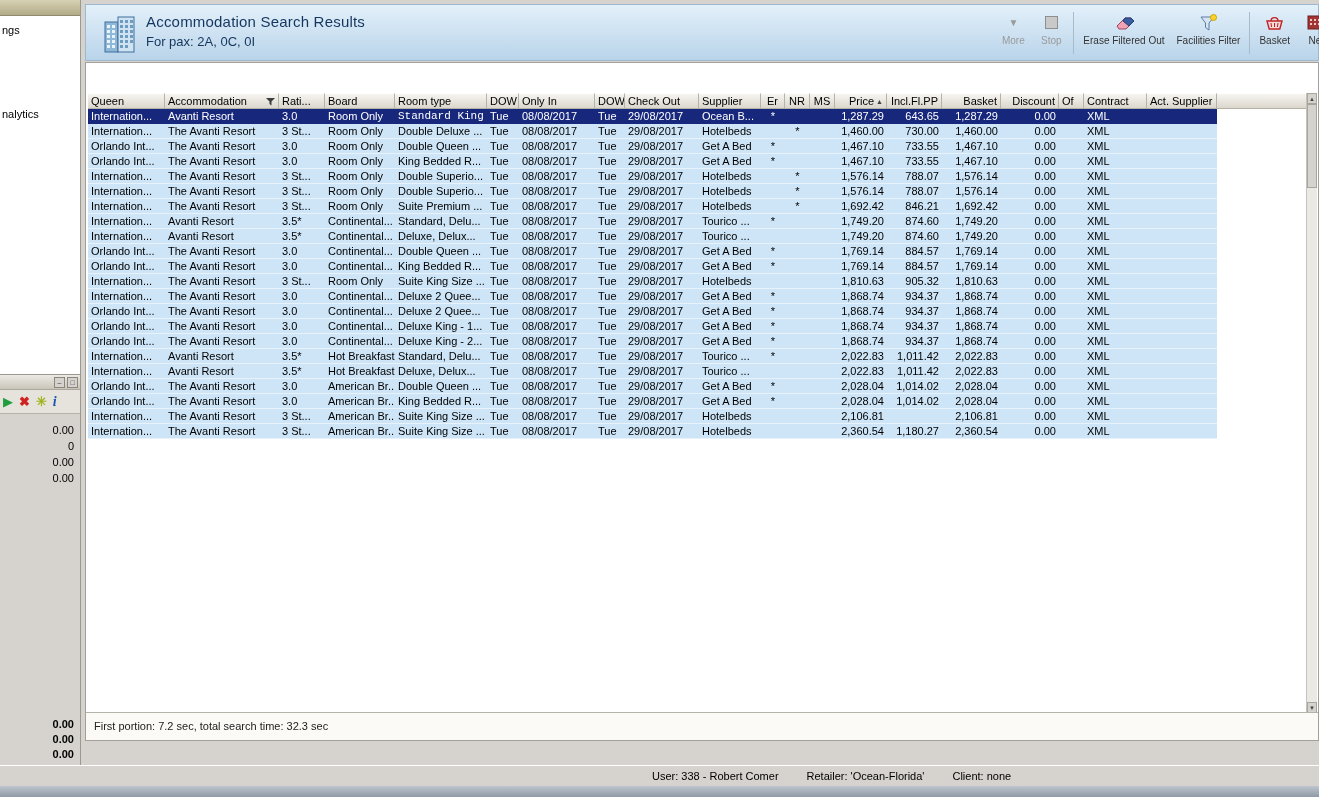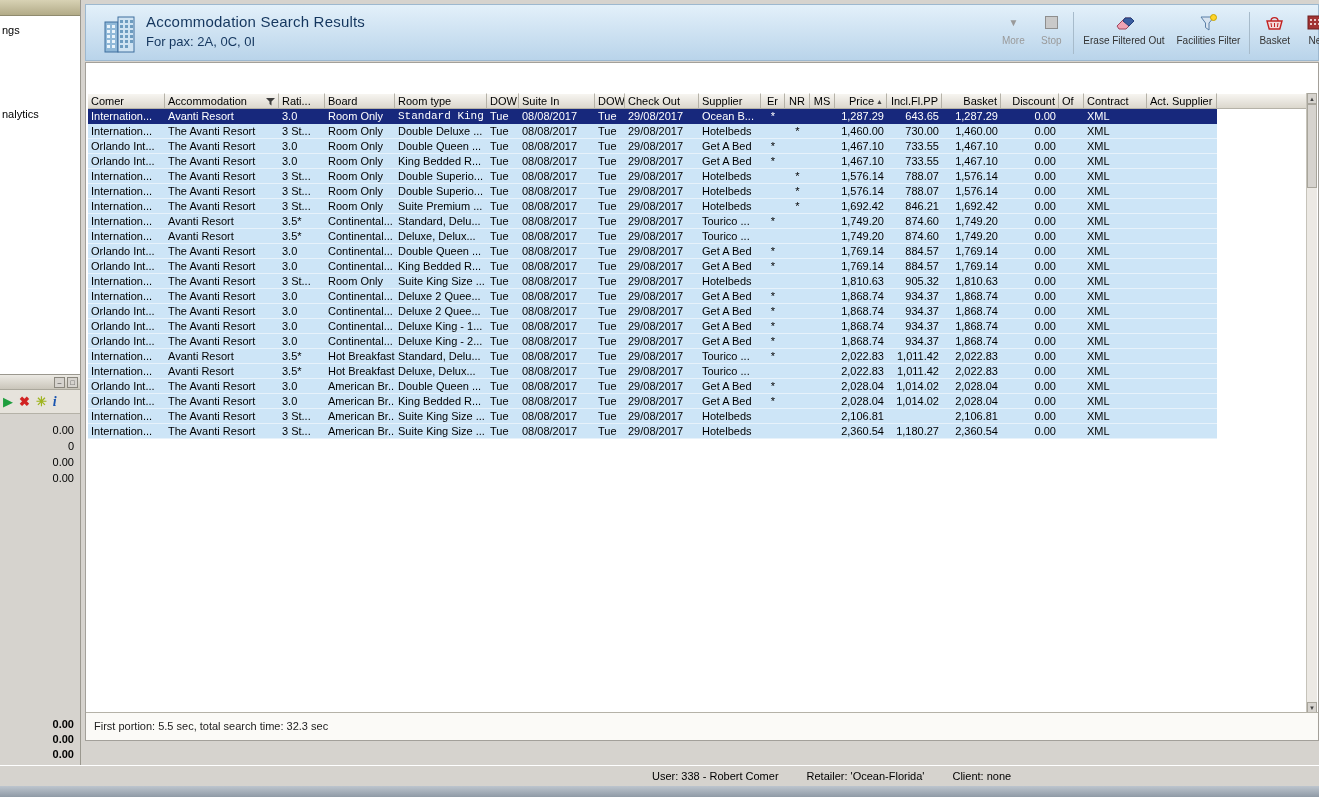--- a/index.html
+++ b/index.html
@@ -228,21 +228,21 @@
         <div class="tlabel">Ne</div>
       </div>
     </div>
   </div>
 
   <div class="content">
 
     <div class="grid">
       <div class="grid-header">
           <div class="th" style="width: 77px;">
-            <span>Comer</span>
+            <span>Queen</span>
           </div>
           <div class="th" style="width: 114px;">
             <span>Accommodation</span>
             <span class="funnel">
               <svg width="9" height="9" viewBox="0 0 9 9">
                 <path d="M0 1h9L5.5 4.5V8.5L3.5 7V4.5z" fill="#3d3d3d"></path>
               </svg>
             </span>
           </div>
           <div class="th" style="width: 46px;">
@@ -251,21 +251,21 @@
           <div class="th" style="width: 70px;">
             <span>Board</span>
           </div>
           <div class="th" style="width: 92px;">
             <span>Room type</span>
           </div>
           <div class="th" style="width: 32px;">
             <span>DOW</span>
           </div>
           <div class="th" style="width: 76px;">
-            <span>Suite In</span>
+            <span>Only In</span>
           </div>
           <div class="th" style="width: 30px;">
             <span>DOW</span>
           </div>
           <div class="th" style="width: 74px;">
             <span>Check Out</span>
           </div>
           <div class="th" style="width: 62px;">
             <span>Supplier</span>
           </div>
@@ -789,21 +789,21 @@
           </div>
         </div>
     </div>
 
     <div class="vscroll">
       <div class="scroll-arrow up">▲</div>
       <div class="scroll-thumb"></div>
       <div class="scroll-arrow down">▼</div>
     </div>
 
-    <div class="status-line">First portion: 5.5 sec, total search time: 32.3 sec</div>
+    <div class="status-line">First portion: 7.2 sec, total search time: 32.3 sec</div>
   </div>
 
 
   <div class="statusbar">
     <div class="statusbar-text">
       <span>User: 338 - Robert Comer</span>
       <span>Retailer: 'Ocean-Florida'</span>
       <span>Client: none</span>
     </div>
   </div>

